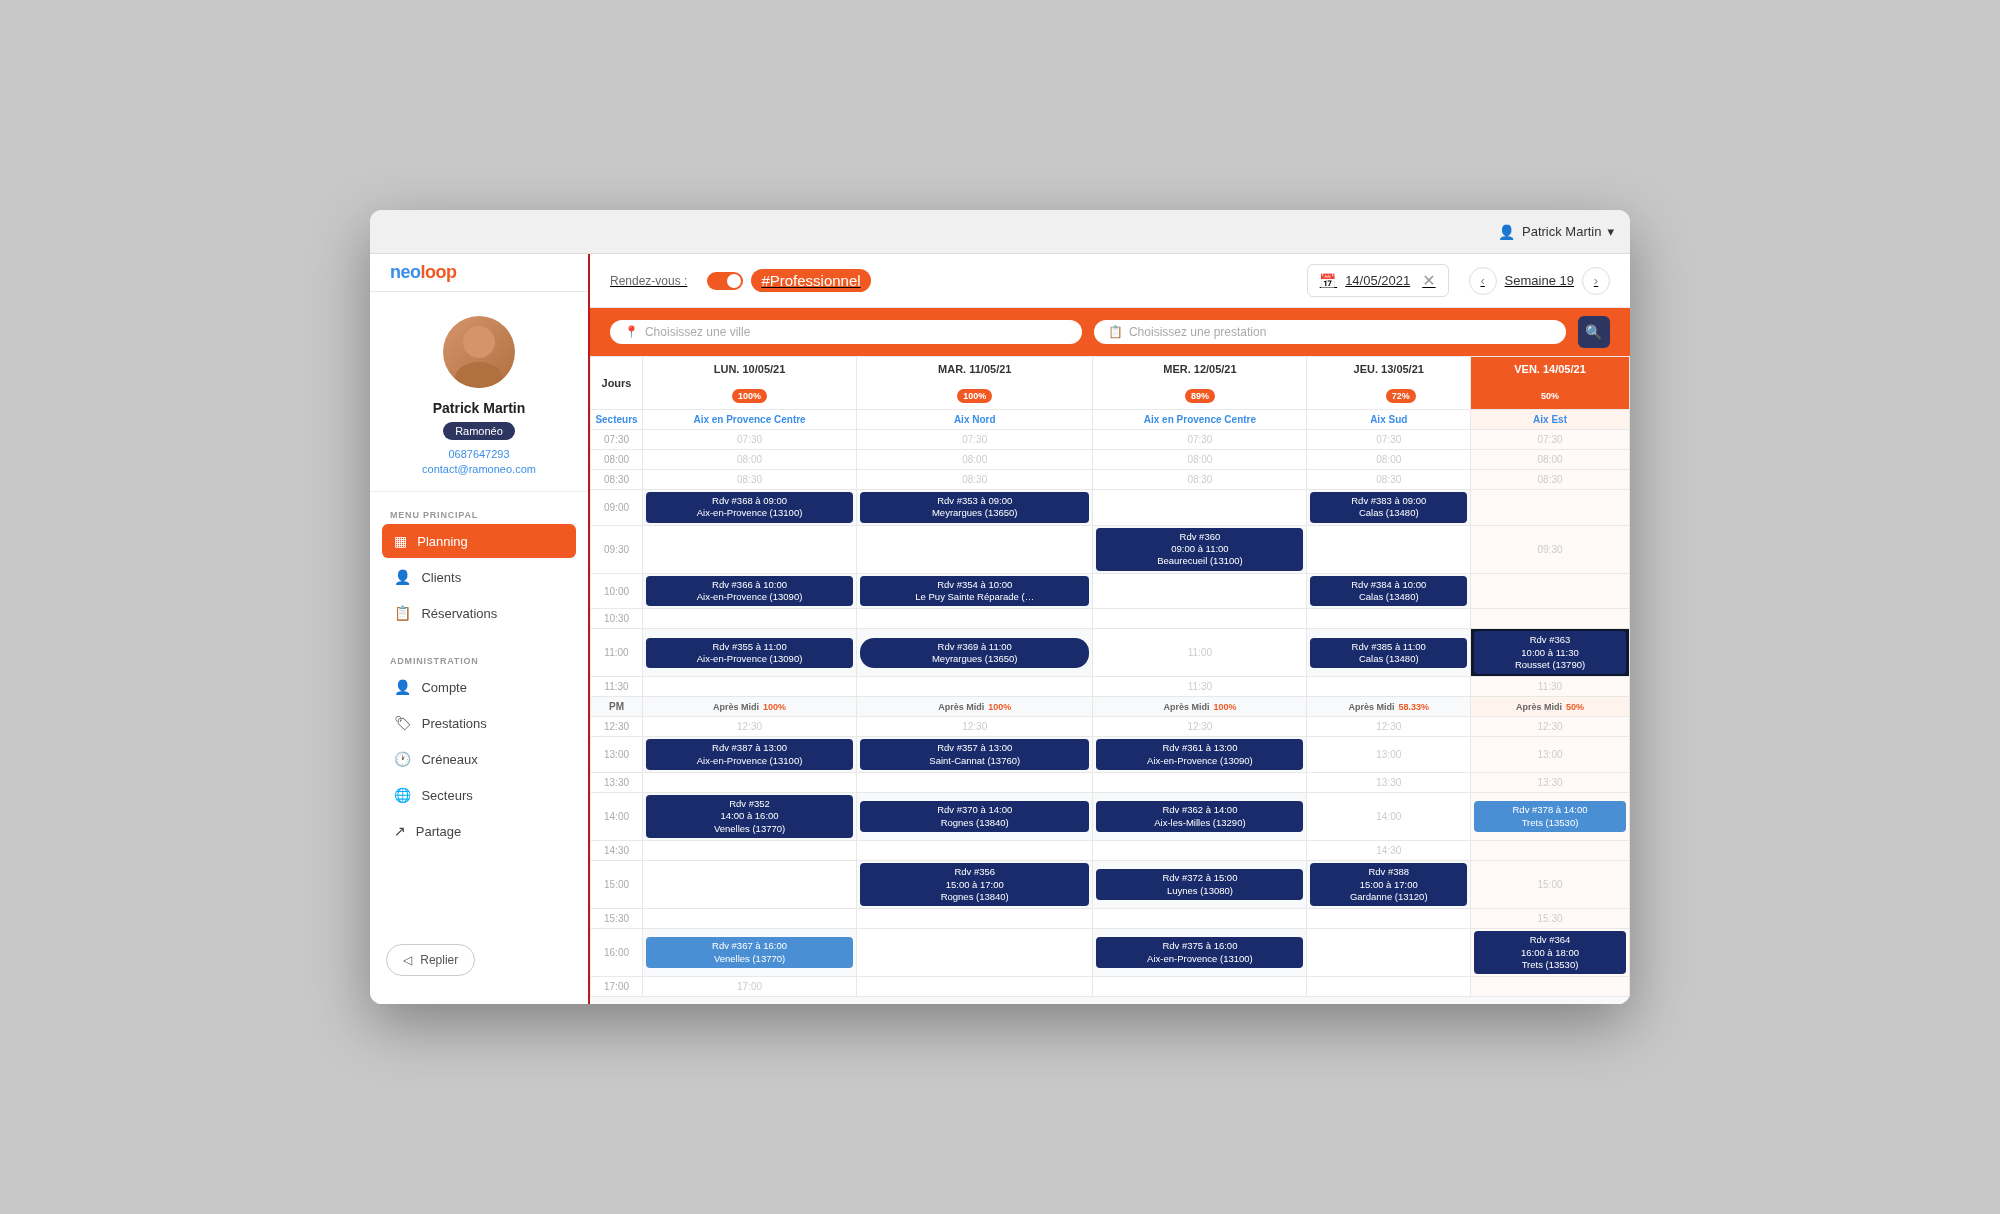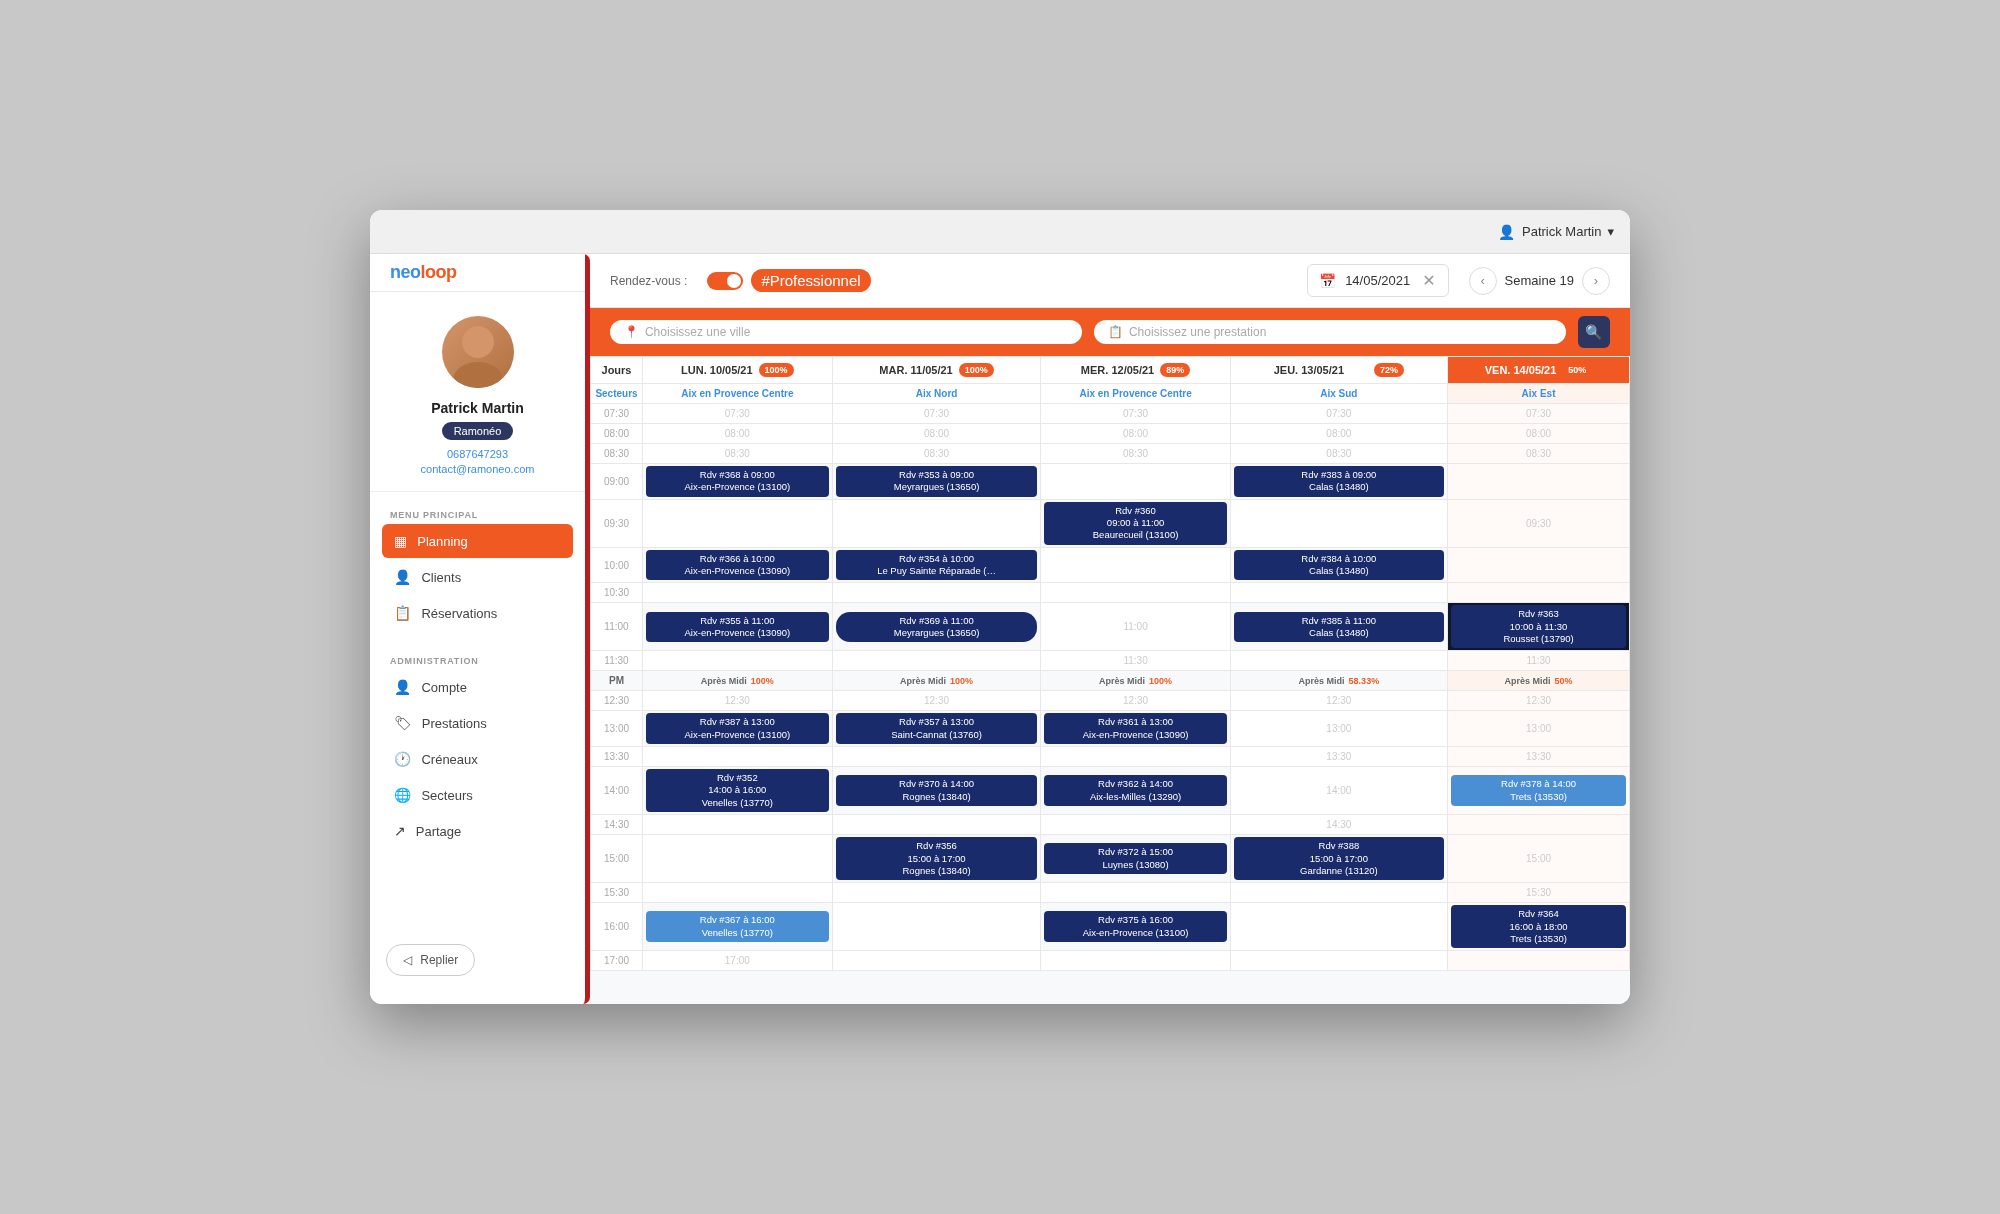--- a/index.html
+++ b/index.html
@@ -38,25 +38,24 @@
     }
     .user-icon { color: #555; font-size: 14px; }
     .app-body {
       display: flex;
       height: 750px;
     }
     
     .sidebar {
       width: 220px;
       background: #fff;
-      border-right: 5px solid #b91c1c;
+      border-right: 2px solid #b91c1c;
       display: flex;
       flex-direction: column;
       flex-shrink: 0;
-      border-radius: 7px;
     }
     .profile-section {
       display: flex;
       flex-direction: column;
       align-items: center;
       padding: 24px 16px 16px;
       border-bottom: 1px solid #eee;
     }
     .avatar {
       width: 72px;
@@ -148,20 +147,21 @@
       background: #f8f9fb;
     }
     .top-bar {
       background: #fff;
       border-bottom: 1px solid #e8e8e8;
       padding: 10px 20px;
       display: flex;
       align-items: center;
       gap: 20px;
       flex-shrink: 0;
+      text-decoration: underline;
     }
     .rdv-label { font-size: 12px; color: #666; }
     .toggle-group {
       display: flex;
       align-items: center;
       gap: 8px;
     }
     .toggle {
       width: 36px;
       height: 18px;
@@ -279,22 +279,22 @@
       font-size: 11px;
       color: #333;
     }
     .header-row th.today-col {
       background: #f05a22;
       color: #fff;
     }
     .day-header {
       display: flex;
       align-items: center;
-      justify-content: center;
-      gap: 6px;
+      gap: 14px;
+      flex-direction: column;
     }
     .pct-badge {
       font-size: 9px;
       padding: 2px 6px;
       border-radius: 10px;
       font-weight: 700;
     }
     .pct-100 { background: #f05a22; color: #fff; }
     .pct-89 { background: #f05a22; color: #fff; }
     .pct-72 { background: #f05a22; color: #fff; margin-left: 24px; }

